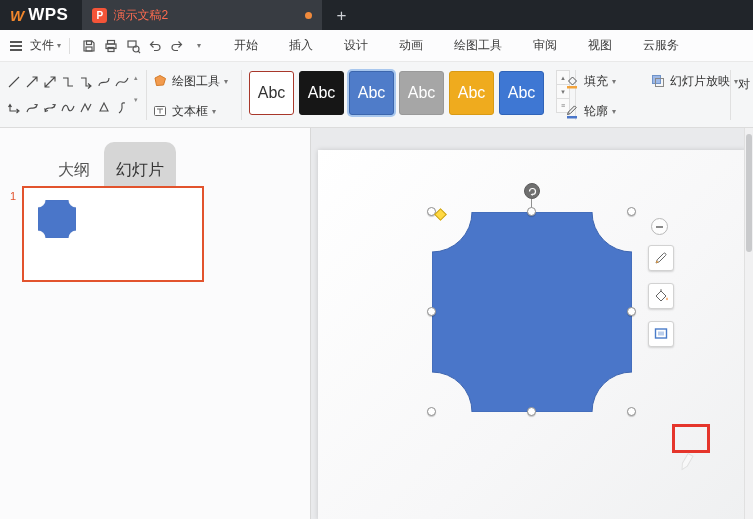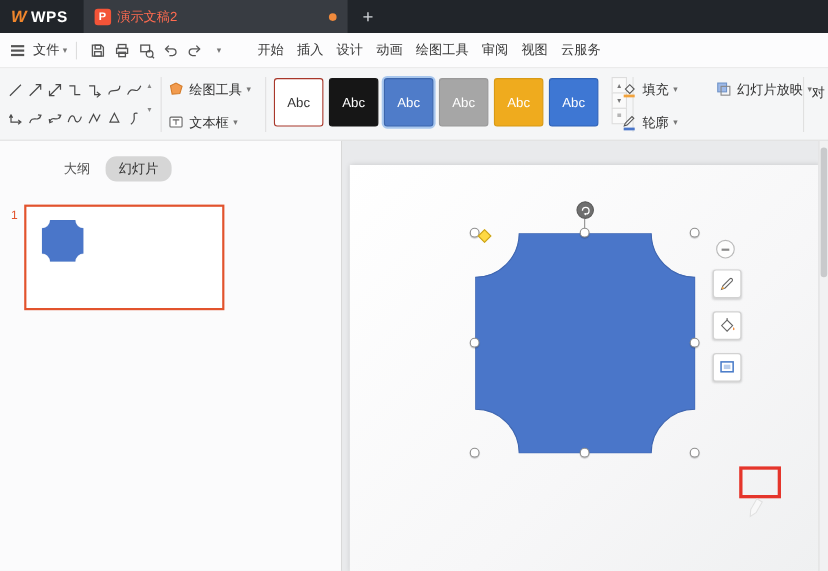--- a/index.html
+++ b/index.html
@@ -3,63 +3,63 @@
 <meta charset="utf-8">
 <style>
   * { margin:0; padding:0; box-sizing:border-box; }
   body { background:#9a9a9a; font-family:"Liberation Sans","DejaVu Sans",sans-serif; }
   .screen { position:relative; width:753px; height:519px; overflow:hidden; background:#e9eaec; }
 
   
   .titlebar { position:absolute; left:0; top:0; width:753px; height:30px; background:#21252a; display:flex; align-items:center; }
   .brand { display:flex; align-items:center; gap:4px; padding:0 14px 0 10px; }
   .brand-mark { color:#f0862c; font-weight:bold; font-style:italic; font-size:15px; }
-  .brand-text { color:#ffffff; font-size:14px; font-weight:bold; letter-spacing:.5px; }
+  .brand-text { color:#ffffff; font-size:17px; font-weight:bold; letter-spacing:.5px; }
   .doc-tab { height:30px; width:240px; background:#383c42; display:flex; align-items:center; padding:0 10px; gap:6px; cursor:pointer; }
   .file-badge { width:15px; height:15px; background:#f45438; color:#fff; border-radius:3px; font-size:10px; font-weight:bold; display:flex; align-items:center; justify-content:center; }
   .doc-title { color:#ff6b50; font-size:12px; white-space:nowrap; }
   .mod-dot { margin-left:auto; width:7px; height:7px; border-radius:50%; background:#f08a3c; }
   .new-tab { color:#cfd2d6; font-size:17px; margin-left:14px; cursor:pointer; line-height:1; }
 
   
   .menubar { position:absolute; top:30px; left:0; width:753px; height:32px; background:#fcfcfd; border-bottom:1px solid #e9e9e9; display:flex; align-items:center; font-size:12px; color:#3a3a3a; }
   .hamburger { display:flex; flex-direction:column; gap:2px; margin-left:10px; cursor:pointer; }
   .hamburger i { display:block; width:12px; height:2px; background:#555; }
   .file-menu { display:flex; align-items:center; gap:3px; margin-left:8px; cursor:pointer; }
   .caret { font-size:8px; color:#777; }
   .vdiv { width:1px; height:16px; background:#ddd; margin:0 8px; }
   .qbtn { width:22px; height:22px; display:flex; align-items:center; justify-content:center; cursor:pointer; }
   .qbtn svg { stroke:#555; fill:none; stroke-width:1.2; }
-  .menu-tabs { display:flex; gap:12px; margin-left:24px; }
+  .menu-tabs { display:flex; gap:31px; margin-left:24px; }
   .menu-tab { cursor:pointer; white-space:nowrap; }
   .draw-pill { margin-left:auto; margin-right:3px; background:#ee8136; color:#fff; padding:4px 13px; border-radius:13px; font-size:12px; cursor:pointer; white-space:nowrap; }
 
   
   .toolbar { position:absolute; top:62px; left:0; width:753px; height:66px; background:#f5f6f7; border-bottom:1px solid #dcdcdc; }
   .vsep { position:absolute; top:8px; height:50px; width:1px; background:#e0e0e0; }
   .icon-grid { position:absolute; left:5px; top:7px; display:grid; grid-template-columns:repeat(7,18px); grid-auto-rows:26px; }
   .icon-cell { display:flex; align-items:center; justify-content:center; cursor:pointer; }
   .icon-cell svg { stroke:#4a4a4a; fill:none; stroke-width:1.1; }
   .grid-scroll { position:absolute; left:134px; top:12px; display:flex; flex-direction:column; gap:14px; color:#888; font-size:7px; align-items:center; cursor:pointer; }
   .grp { position:absolute; display:flex; flex-direction:column; gap:8px; }
   .grp-row { display:flex; align-items:center; gap:4px; font-size:12px; color:#333; height:22px; cursor:pointer; white-space:nowrap; }
   .grp-editshape { left:152px; top:8px; }
   .grp-fill { left:564px; top:8px;text-align:center; }
   .grp-fp { left:650px; top:8px; }
   .gallery { position:absolute; left:249px; top:9px; display:flex; gap:5px; }
-  .tile { width:45px; height:44px; border:1px solid #ccc; border-radius:3px; display:flex; align-items:center; justify-content:center; font-size:12px; background:#fff; cursor:pointer; }
+  .tile { width:45px; height:44px; border:1px solid #ccc; border-radius:3px; display:flex; align-items:center; justify-content:center; font-size:16px; background:#fff; cursor:pointer; }
   .tile.selected { box-shadow:0 0 0 2px #a8c7ee; }
   .gal-strip { position:absolute; left:556px; top:9px; width:14px; display:flex; flex-direction:column; }
   .gal-btn { height:15px; display:flex; align-items:center; justify-content:center; font-size:7px; color:#777; border:1px solid #ddd; background:#fafafa; margin-top:-1px; cursor:pointer; }
   .clipped-item { position:absolute; left:738px; top:14px; font-size:12px; color:#333; white-space:nowrap; }
 
   
   .sidebar { position:absolute; left:0; top:128px; width:311px; height:391px; background:#fbfbfc; border-right:1px solid #d8d8d8; }
-  .panel-tabs { position:absolute; left:58px; top:14px; display:flex; gap:14px; font-size:12px; color:#555; align-items:center; }
-  .slides-pill { background:#d6d6d6; border-radius:10px; padding:3px 12px; color:#333; cursor:pointer; }
+  .panel-tabs { position:absolute; left:58px; top:14px; display:flex; gap:14px; font-size:16px; color:#555; align-items:center; }
+  .slides-pill { background:#d6d6d6; border-radius:10px; padding:18px 12px; color:#333; cursor:pointer; }
   .outline-tab { cursor:pointer; padding:3px 0; }
   .slide-num { position:absolute; left:10px; top:62px; color:#e2532d; font-size:11px; }
   .thumb { position:absolute; left:22px; top:58px; width:182px; height:96px; background:#fff; border:2px solid #e2532d; cursor:pointer; }
   .thumb svg { position:absolute; left:14px; top:12px; }
 
   
   .canvas { position:absolute; left:311px; top:128px; width:433px; height:391px; background:#e9eaec; overflow:hidden; }
   .slide { position:absolute; left:7px; top:22px; width:428px; height:370px; background:linear-gradient(135deg,#ffffff 0%,#f7f7f8 60%,#eff0f1 100%); box-shadow:0 0 5px rgba(0,0,0,.15); }
   .shape-svg { position:absolute; left:121px; top:84px; cursor:move; }
 

